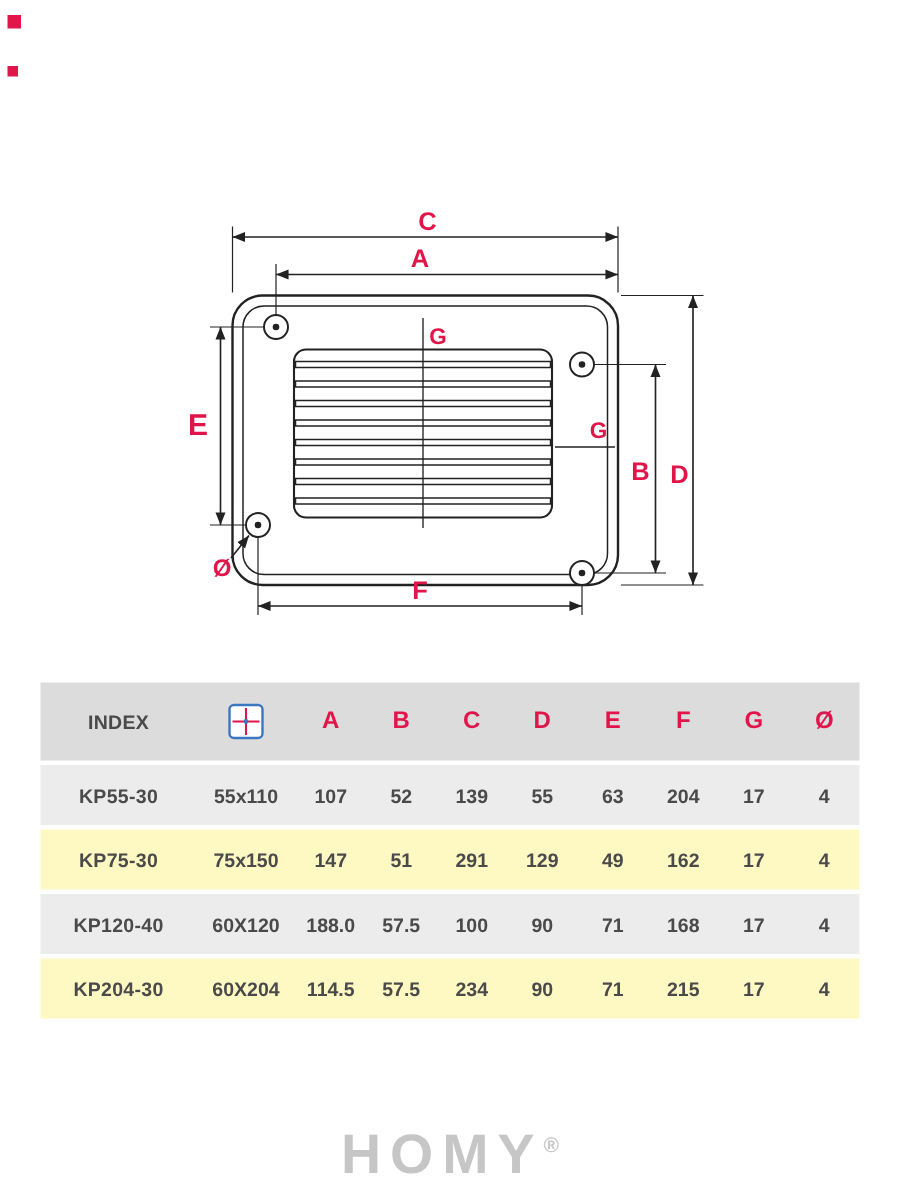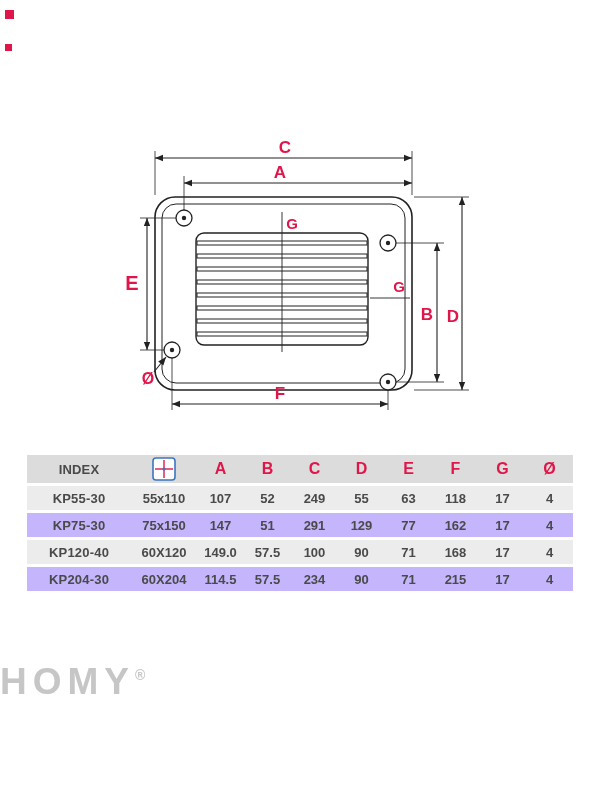--- a/index.html
+++ b/index.html
@@ -30,42 +30,43 @@
   
   .dim-table {
     width: 546px;
     margin: 10px auto 0;
   }
   .t-row {
     display: grid;
     grid-template-columns: 104px 66px repeat(8, 1fr);
     align-items: center;
     text-align: center;
-    height: 24px;
+    height: 40px;
     margin-top: 3px;
     background: #ececec;
   }
-  .t-row.header { height: 28px; background: #dcdcdc; margin-top: 0; }
-  .t-row.alt { background: #c4b5fd; }
+  .t-row.header { height: 52px; background: #dcdcdc; margin-top: 0; }
+  .t-row.alt { background: #fef9c3; }
   .cell {
     font-size: 13px;
     font-weight: 700;
     color: #4a4a4a;
   }
   .cell.idx { font-size: 13px; letter-spacing: 0.2px; }
   .dim-h {
     color: #e0164a;
     font-size: 16px;
     font-weight: 700;
   }
   .icon-cell { display: flex; justify-content: center; align-items: center; }
 
   
   .logo {
     margin-top: 72px;
+    text-align: center;
     color: #c6c6c6;
     font-size: 37px;
     font-weight: 700;
     letter-spacing: 6px;
     line-height: 1;
   }
   .logo sup {
     font-size: 14px;
     letter-spacing: 0;
     vertical-align: 14px;
@@ -181,45 +182,45 @@
       <div class="dim-h">F</div>
       <div class="dim-h">G</div>
       <div class="dim-h">Ø</div>
     </div>
 
     <div class="t-row">
       <div class="cell idx">KP55-30</div>
       <div class="cell">55x110</div>
       <div class="cell">107</div>
       <div class="cell">52</div>
-      <div class="cell">249</div>
+      <div class="cell">139</div>
       <div class="cell">55</div>
       <div class="cell">63</div>
-      <div class="cell">118</div>
+      <div class="cell">204</div>
       <div class="cell">17</div>
       <div class="cell">4</div>
     </div>
 
     <div class="t-row alt">
       <div class="cell idx">KP75-30</div>
       <div class="cell">75x150</div>
       <div class="cell">147</div>
       <div class="cell">51</div>
       <div class="cell">291</div>
       <div class="cell">129</div>
-      <div class="cell">77</div>
+      <div class="cell">49</div>
       <div class="cell">162</div>
       <div class="cell">17</div>
       <div class="cell">4</div>
     </div>
 
     <div class="t-row">
       <div class="cell idx">KP120-40</div>
       <div class="cell">60X120</div>
-      <div class="cell">149.0</div>
+      <div class="cell">188.0</div>
       <div class="cell">57.5</div>
       <div class="cell">100</div>
       <div class="cell">90</div>
       <div class="cell">71</div>
       <div class="cell">168</div>
       <div class="cell">17</div>
       <div class="cell">4</div>
     </div>
 
     <div class="t-row alt">

